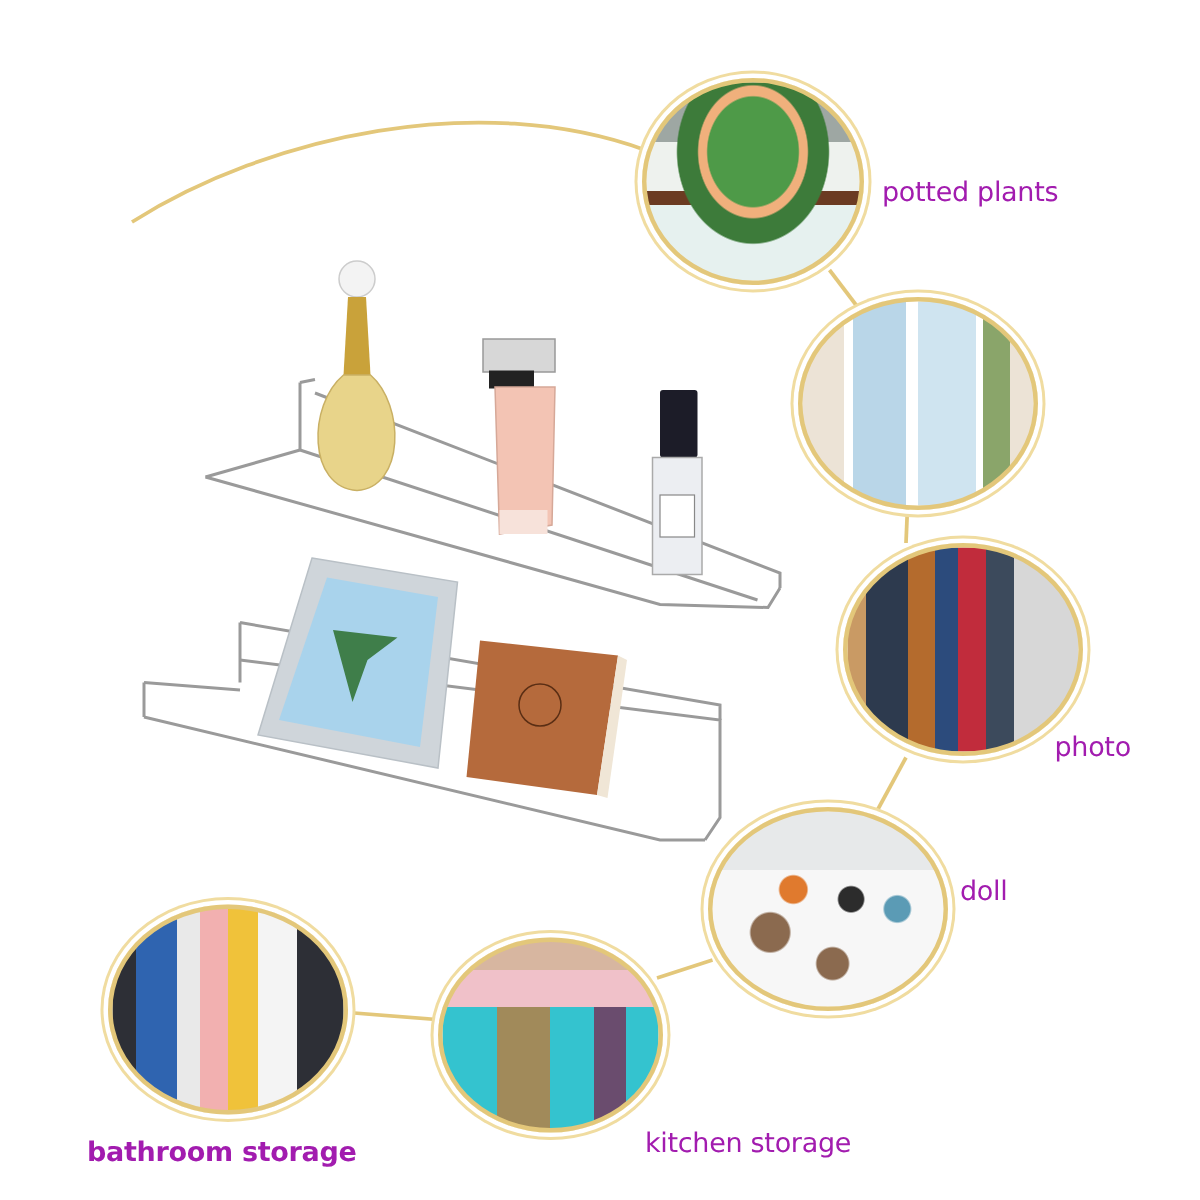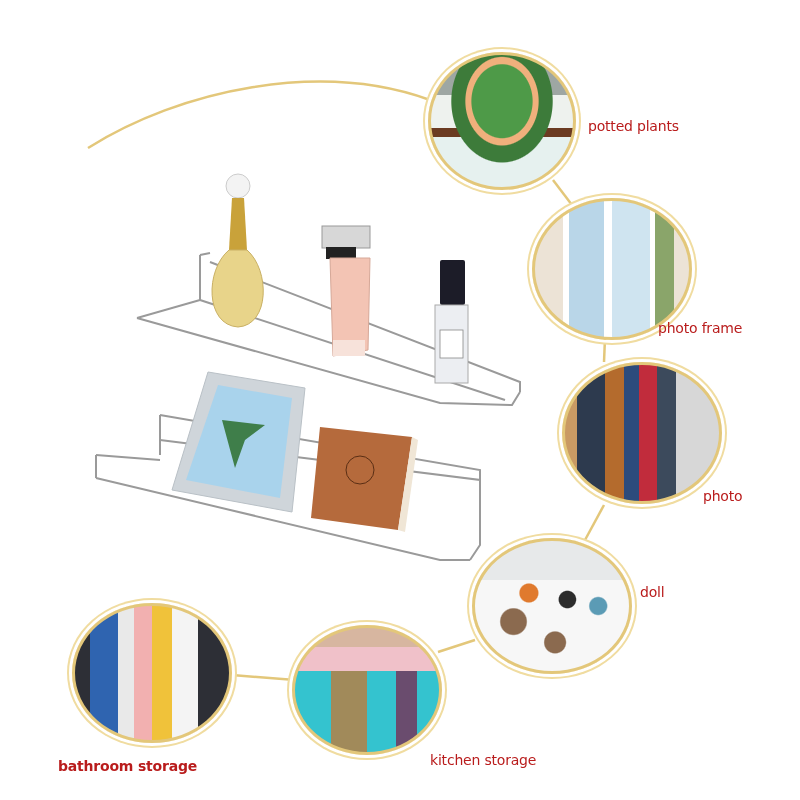--- a/index.html
+++ b/index.html
@@ -1,18 +1,18 @@
 <!DOCTYPE html>
 <html><head>
 <meta charset="utf-8">
 <style>
   html,body{margin:0;padding:0;background:#fff;}
   body{width:800px;height:800px;position:relative;overflow:hidden;font-family:"DejaVu Sans","Liberation Sans",sans-serif;}
   .canvas{position:absolute;left:0;top:0;width:800px;height:800px;}
-  .lbl{position:absolute;color:#b91c1c;font-size:14px;white-space:nowrap;letter-spacing:-0.2px;}
+  .lbl{position:absolute;color:#a21caf;font-size:18px;white-space:nowrap;letter-spacing:-0.2px;}
   .bubble{position:absolute;border-radius:50%;overflow:hidden;box-sizing:border-box;border:3px solid #e3c77a;box-shadow:0 0 0 3px #fff,0 0 0 5px #f0dca0;}
 </style>
 </head>
 <body>
 
 <div class="canvas">
   <svg width="800" height="800" viewBox="0 0 800 800" style="position:absolute;left:0;top:0">
 
     <path d="M88 148 C 180 90, 320 60, 430 100" fill="none" stroke="#e3c77a" stroke-width="2.5"></path>
 
@@ -69,21 +69,20 @@
       <path d="M320 427 L412 437 L398 530 L311 518 Z" fill="#b56a3c"></path>
       <path d="M412 437 L418 440 L405 532 L398 530 Z" fill="#f0e6d6"></path>
       <circle cx="360" cy="470" r="14" fill="none" stroke="#5a2e14" stroke-width="1"></circle>
     </g>
   </svg>
 
   <div class="bubble" style="left:428px;top:52px;width:148px;height:138px;background:radial-gradient(ellipse at 50% 35%,#4e9a48 0 30%,#f0b07c 31% 36%,#3d7b3a 37% 50%,transparent 51%),linear-gradient(#9ea7a3 0 30%,#eef2ee 30% 55%,#6b3b22 55% 62%,#e6f1ef 62%);"></div>
   <span class="lbl" style="left:588px;top:118px;">potted plants</span>
 
   <div class="bubble" style="left:532px;top:198px;width:160px;height:142px;background:linear-gradient(90deg,#ece3d6 0 18%,#fff 18% 22%,#b9d6e8 22% 45%,#fff 45% 50%,#cfe4f0 50% 75%,#fff 75% 78%,#8aa56a 78% 90%,#ece3d6 90%);"></div>
-  <span class="lbl" style="left:658px;top:320px;">photo frame</span>
 
   <div class="bubble" style="left:562px;top:362px;width:160px;height:142px;background:linear-gradient(90deg,#c99a64 0 8%,#2d3a4e 8% 26%,#b46b2d 26% 38%,#2c4b7c 38% 48%,#c12c3c 48% 60%,#3c4a5c 60% 72%,#d7d7d7 72% 100%);"></div>
   <span class="lbl" style="left:703px;top:488px;">photo</span>
 
   <div class="bubble" style="left:472px;top:538px;width:160px;height:136px;background:radial-gradient(circle at 25% 62%,#8b6a4f 0 9%,transparent 10%),radial-gradient(circle at 52% 78%,#8b6a4f 0 8%,transparent 9%),radial-gradient(circle at 35% 40%,#e07a2e 0 7%,transparent 8%),radial-gradient(circle at 60% 45%,#2c2c2c 0 7%,transparent 8%),radial-gradient(circle at 80% 50%,#5b9bb5 0 6%,transparent 7%),linear-gradient(#e7e9ea 0 30%,#f7f7f7 30%);"></div>
   <span class="lbl" style="left:640px;top:584px;">doll</span>
 
   <div class="bubble" style="left:292px;top:625px;width:150px;height:130px;background:linear-gradient(#d7b6a0 0 15%,#f0c1c9 15% 35%,transparent 35%),linear-gradient(90deg,#34c3cf 0 25%,#a18a5a 25% 50%,#34c3cf 50% 70%,#6a4c6e 70% 85%,#34c3cf 85%);"></div>
   <span class="lbl" style="left:430px;top:752px;">kitchen storage</span>
 

